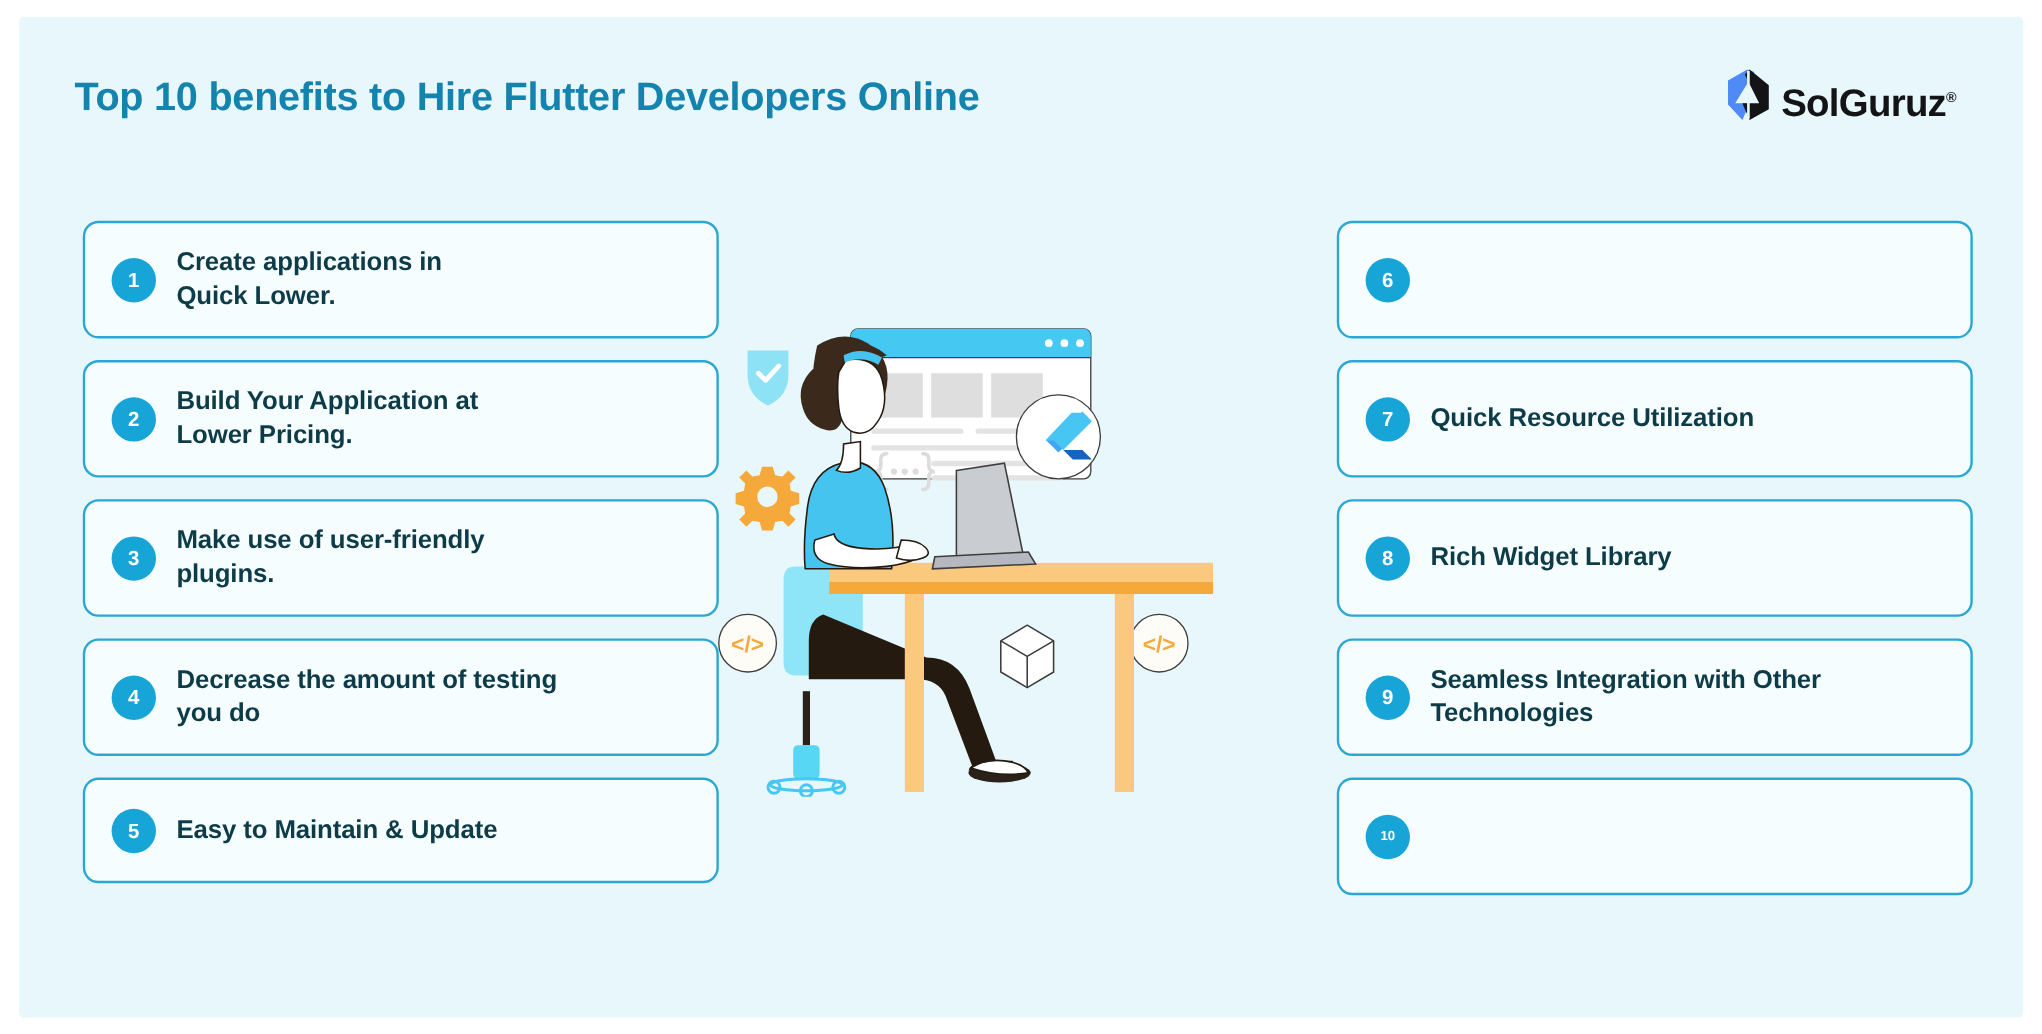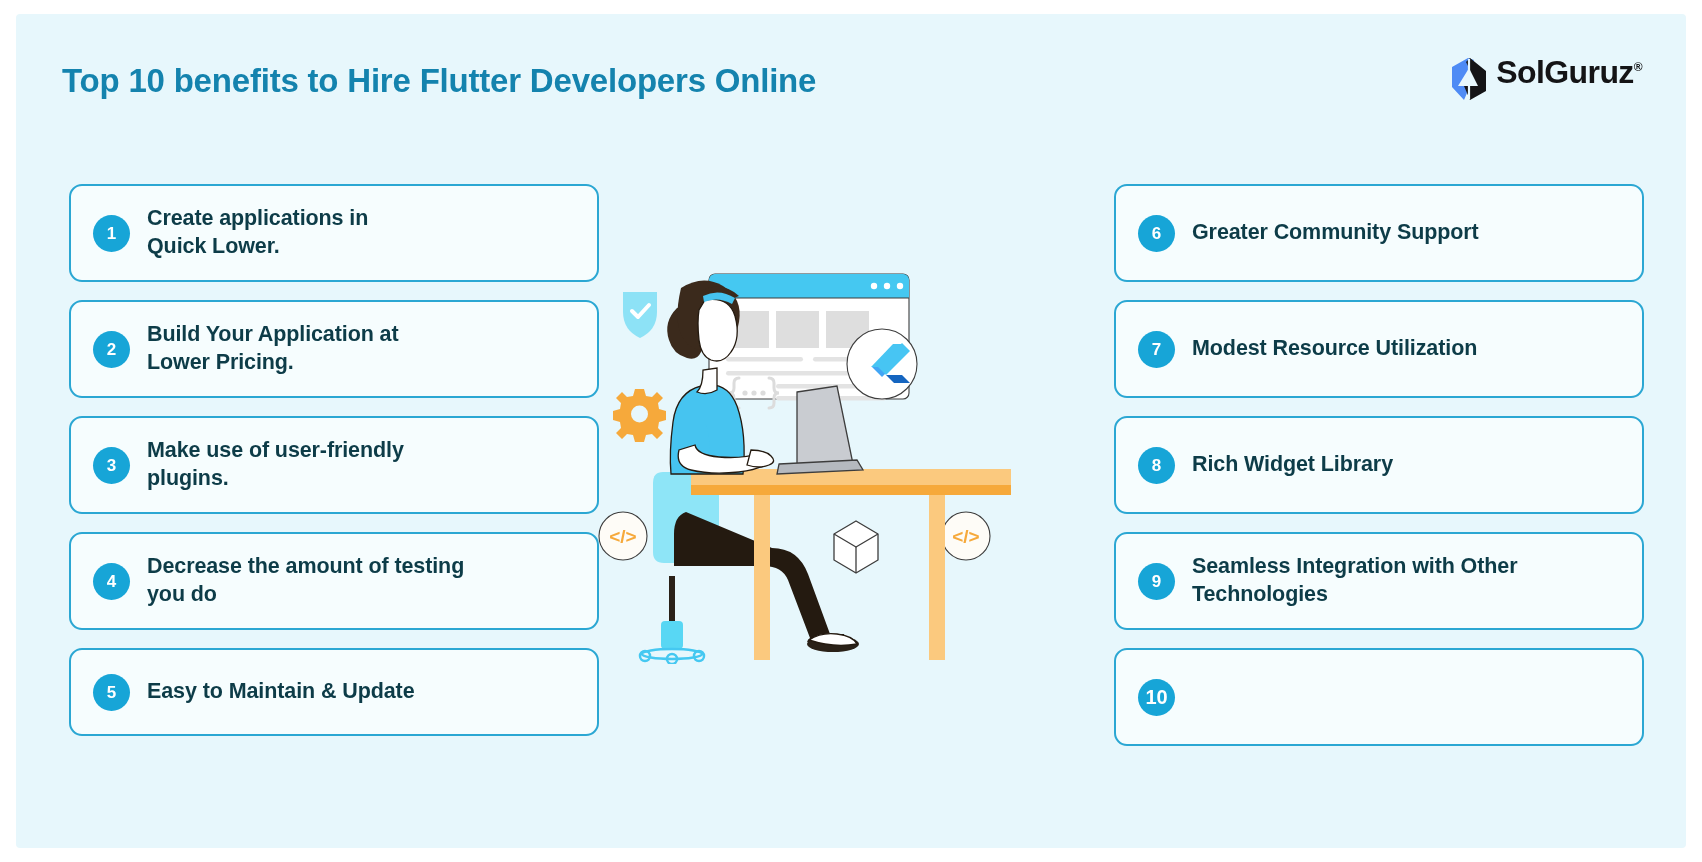--- a/index.html
+++ b/index.html
@@ -22,37 +22,37 @@
     width: 100%;
     height: 100%;
     background: #E7F7FC;
     border-radius: 4px;
     overflow: hidden;
   }
 
   
   .header {
     position: absolute;
-    top: 36px; left: 0; right: 0;
+    top: 36px; left: 0; right: 12px;
     height: 70px;
   }
   .page-title {
     position: absolute;
     left: 46px; top: 12px;
     font-size: 33px;
     font-weight: bold;
     color: #1483AE;
     letter-spacing: -0.2px;
     white-space: nowrap;
   }
   .logo {
     position: absolute;
     right: 44px; top: 6px;
     display: flex;
-    align-items: flex-start;
+    align-items: flex-end;
     gap: 6px;
   }
   .logo-mark { width: 42px; height: 46px; display: block; }
   .logo-text {
     font-size: 32px;
     font-weight: bold;
     color: #141416;
     letter-spacing: -0.6px;
     position: relative;
     line-height: 1;
@@ -93,21 +93,21 @@
     border-radius: 50%;
     background: #17A5D7;
     color: #ffffff;
     display: flex;
     align-items: center;
     justify-content: center;
     font-size: 17px;
     font-weight: bold;
     line-height: 1;
   }
-  .badge.wide { font-size: 20px; }
+  .badge.wide { font-size: 11px; }
   .card-text {
     font-size: 21.5px;
     font-weight: bold;
     color: #0D3C48;
     line-height: 1.28;
     letter-spacing: -0.1px;
   }
 
   
   .illustration {
@@ -170,26 +170,25 @@
         <div class="badge">5</div>
         <div class="card-text" style="white-space:pre-line">Easy to Maintain &amp; Update</div>
       </div>
 
     </div>
 
     <div class="col col-right">
 
       <div class="card two-line">
         <div class="badge">6</div>
-        <div class="card-text" style="white-space:pre-line">Greater Community Support</div>
       </div>
 
       <div class="card two-line">
         <div class="badge">7</div>
-        <div class="card-text" style="white-space:pre-line">Modest Resource Utilization</div>
+        <div class="card-text" style="white-space:pre-line">Quick Resource Utilization</div>
       </div>
 
       <div class="card two-line">
         <div class="badge">8</div>
         <div class="card-text" style="white-space:pre-line">Rich Widget Library</div>
       </div>
 
       <div class="card two-line">
         <div class="badge">9</div>
         <div class="card-text" style="white-space:pre-line">Seamless Integration with Other

